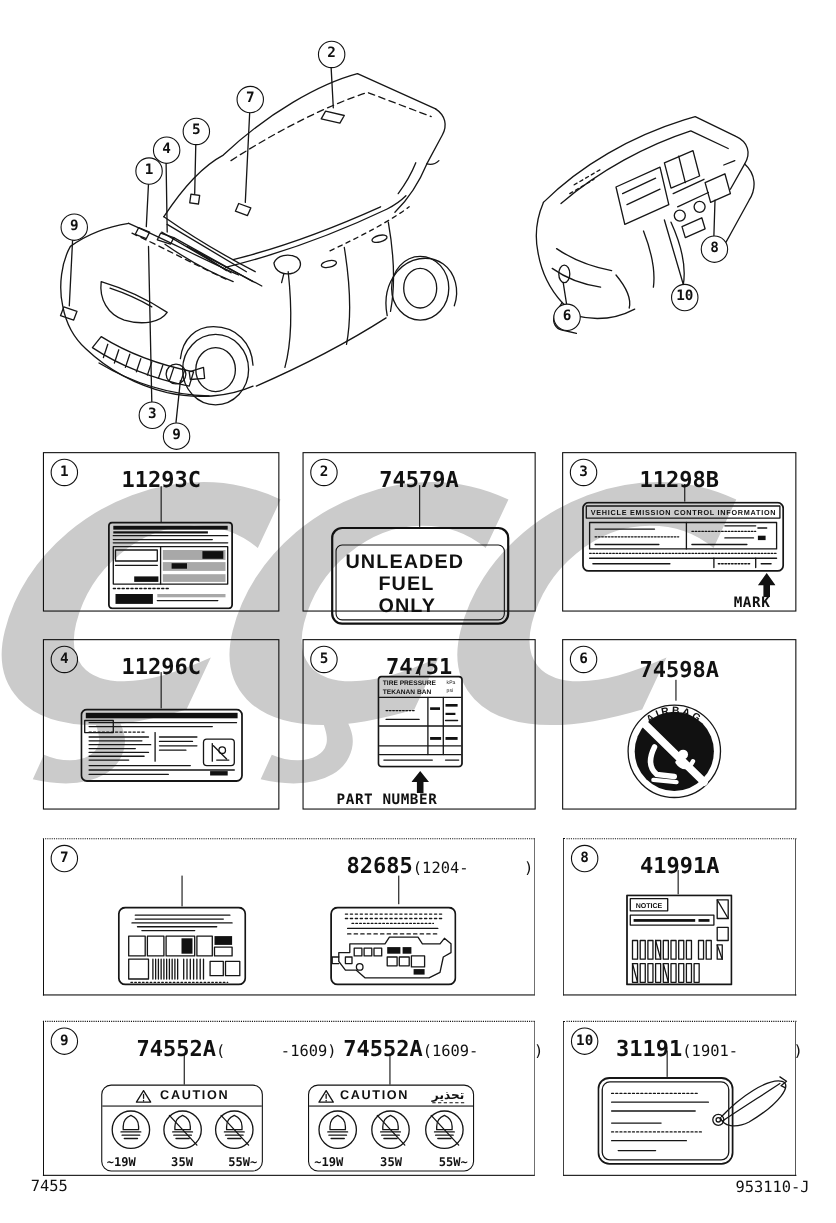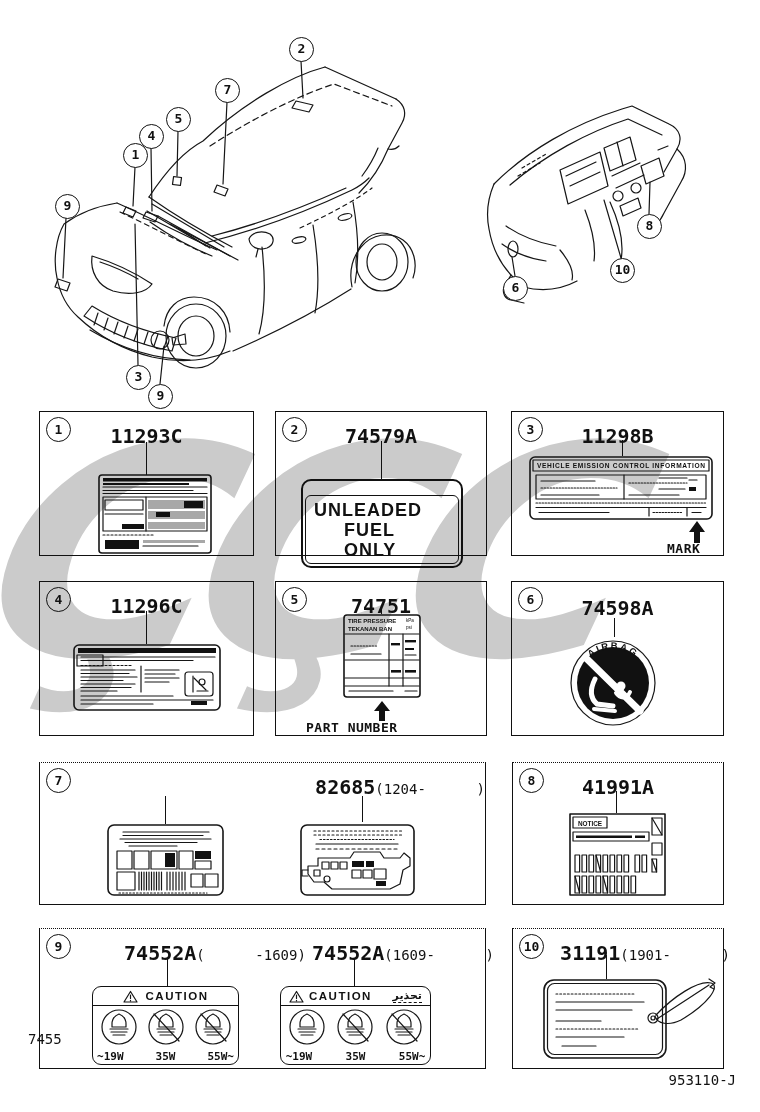--- a/index.html
+++ b/index.html
@@ -537,16 +537,16 @@
       <path class="s" d="M13,66 L81,66" stroke-width="1"></path>
       <path class="s" d="M19,75 L53,75" stroke-width="3"></path>
       <circle class="s" cx="110" cy="47" r="5" stroke-width="1.4"></circle>
       <circle class="s" cx="110" cy="47" r="2" stroke-width="1"></circle>
       <path class="s" d="M113,44 C130,26 155,9 168,12 C178,15 165,33 138,49 C126,55 114,53 112,45" stroke-width="1.5"></path>
       <path class="s" d="M114,48 C132,36 154,22 166,14" stroke-width="1.2"></path>
       <path class="s" d="M166,8 L172,12 L167,16 L171,18" stroke-width="1.3"></path>
     </svg>
   </div>
 
-  <div class="footer" style="left:28px;top:1031px;">7455</div>
+  <div class="footer" style="left:28px;top:1071px;">7455</div>
   <div class="footer" style="right:24px;top:1072px;position:absolute;">953110-J</div>
 
 </div>
 
 </body></html>

